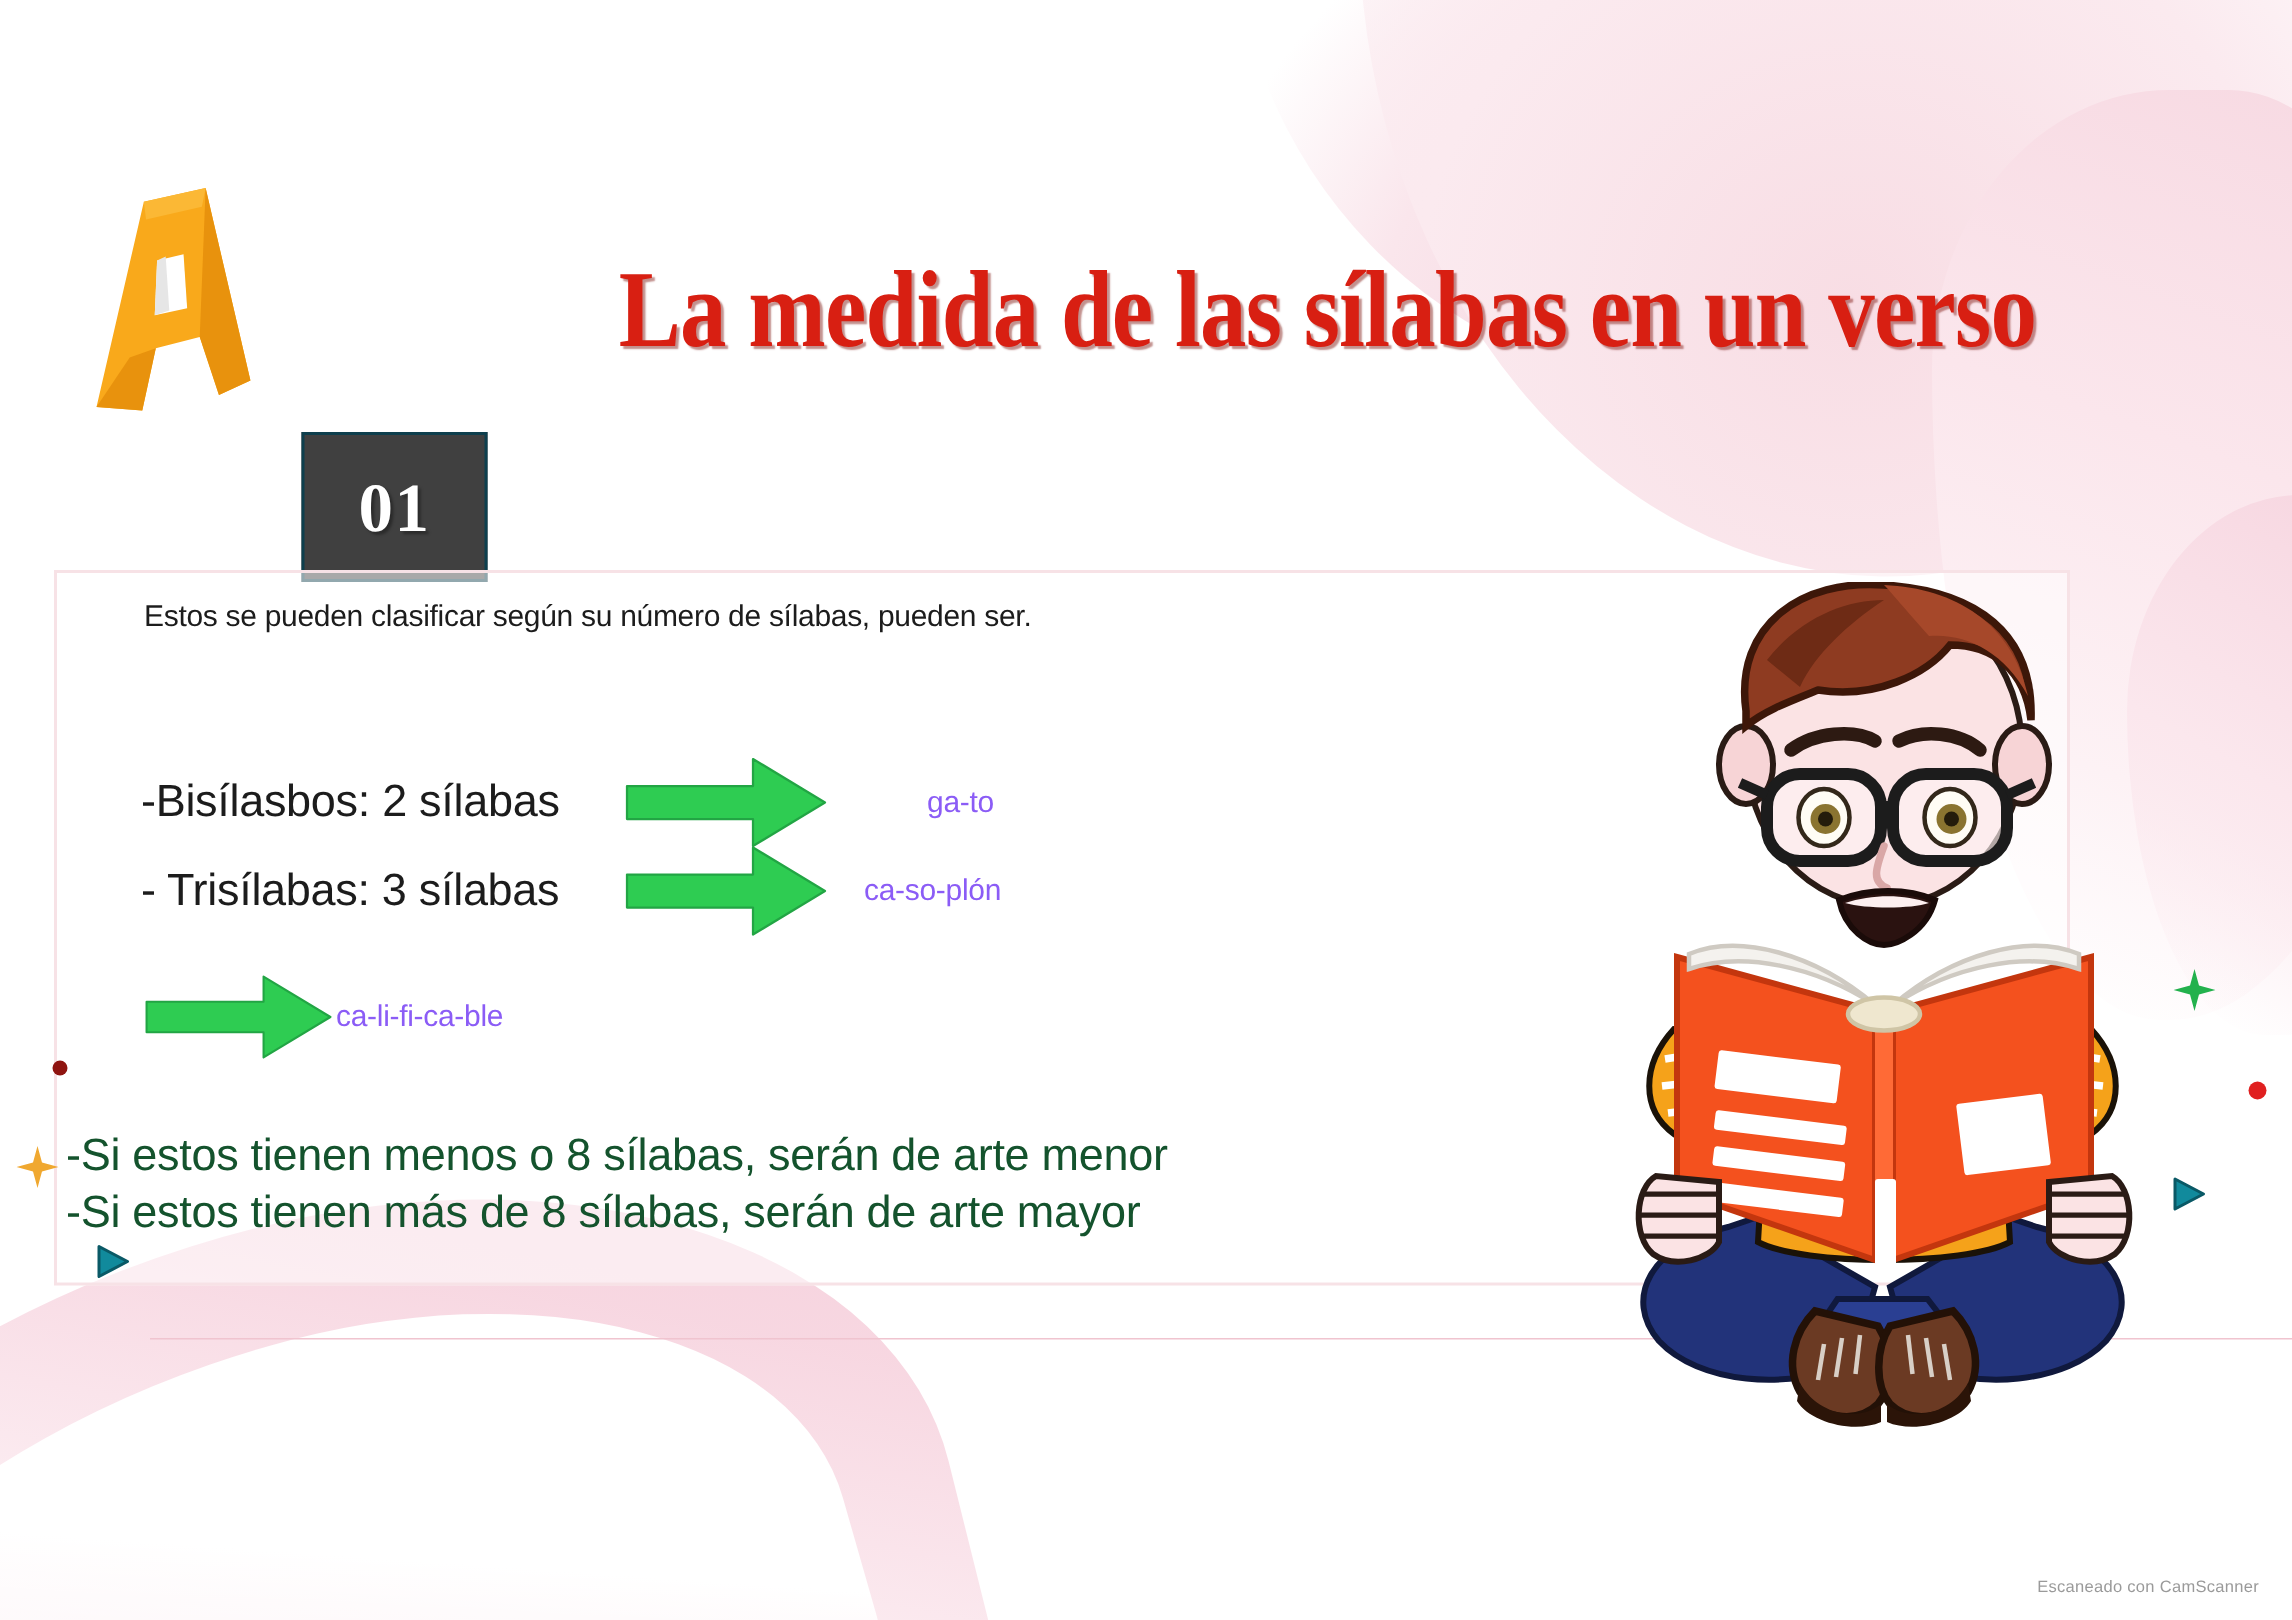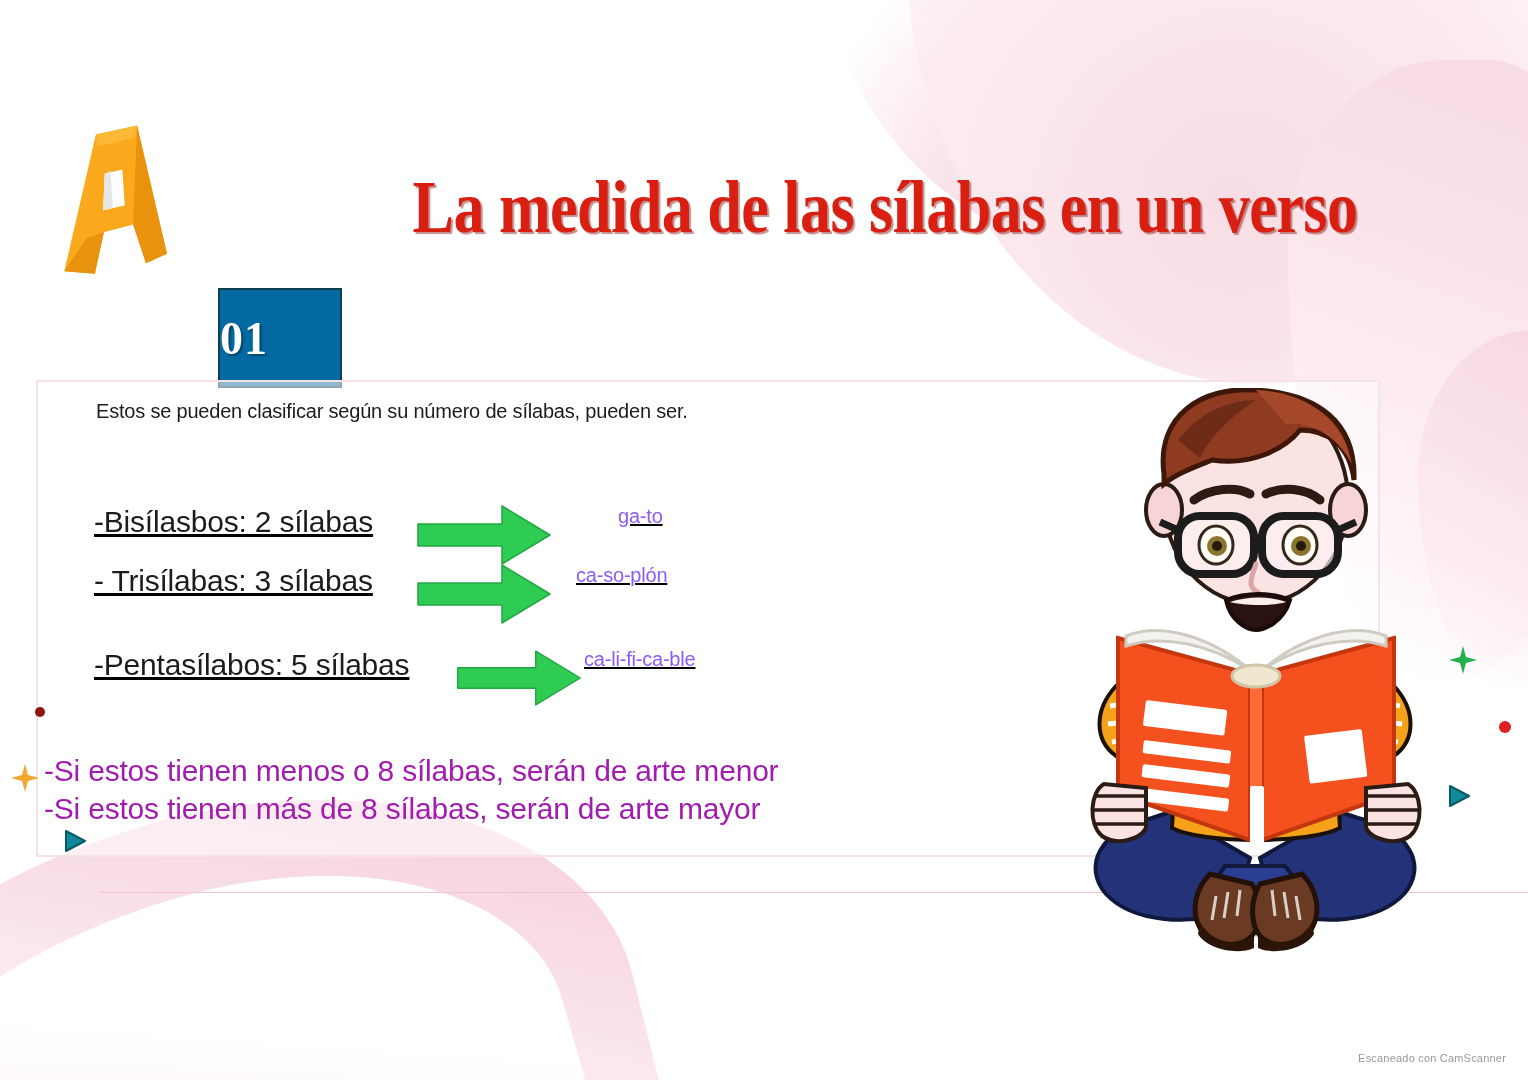--- a/index.html
+++ b/index.html
@@ -94,28 +94,29 @@
   }
   #logo-a {
     position: absolute;
     left: 42px;
     top: 5px;
     width: 140px;
     height: 170px;
   }
   #number-badge {
     position: absolute;
-    left: 218px;
+    left: 201px;
     top: 178px;
     width: 120px;
     height: 96px;
-    background: #0369a1;
+    background: #404040;
     border: 2px solid #0e3f4d;
     display: flex;
     align-items: center;
+    justify-content: center;
   }
   #number-badge-text {
     font-family: "Liberation Serif", serif;
     font-weight: bold;
     font-size: 46px;
     color: #ffffff;
     letter-spacing: 1px;
     text-shadow: 2px 2px 2px rgba(0,0,0,0.35);
   }
   #title {
@@ -154,21 +155,21 @@
     font-size: 20px;
     line-height: 1.33;
     color: #1c1c1c;
     letter-spacing: -0.2px;
   }
 
   .row {
     position: absolute;
     height: 60px;
     display: flex;
-    text-decoration: underline;
+    align-items: center;
   }
   .row-label {
     font-size: 30px;
     color: #1c1c1c;
     white-space: nowrap;
     letter-spacing: -0.2px;
   }
   .row-example {
     font-size: 20px;
     color: #8b5cf6;
@@ -193,21 +194,21 @@
   #row-3 .row-label { width: 360px; }
   #row-3 .arrow-wrap { width: 130px; display: flex; align-items: center; }
   #row-3 .row-example { margin-left: 0; }
 
   #notes {
     position: absolute;
     left: 44px;
     top: 752px;
     font-size: 30px;
     line-height: 1.28;
-    color: #a21caf;
+    color: #14532d;
     letter-spacing: -0.2px;
   }
 
   
   #illustration {
     position: absolute;
     left: 1060px;
     top: 388px;
     width: 390px;
     height: 570px;
@@ -286,21 +287,20 @@
     <span class="row-label">- Trisílabas: 3 sílabas</span>
     <span class="arrow-wrap">
       <svg class="arrow" viewBox="0 0 140 66" width="140" height="66">
         <path d="M4 22 L88 22 L88 4 L136 33 L88 62 L88 44 L4 44 Z" fill="#2ecc52" stroke="#22a544" stroke-width="1.5" stroke-linejoin="round"></path>
       </svg>
     </span>
     <span class="row-example">ca-so-plón</span>
   </div>
 
   <div class="row" id="row-3">
-    <span class="row-label">-Pentasílabos: 5 sílabas</span>
     <span class="arrow-wrap">
       <svg class="arrow" viewBox="0 0 140 66" width="140" height="66">
         <path d="M4 22 L88 22 L88 4 L136 33 L88 62 L88 44 L4 44 Z" fill="#2ecc52" stroke="#22a544" stroke-width="1.5" stroke-linejoin="round"></path>
       </svg>
     </span>
     <span class="row-example">ca-li-fi-ca-ble</span>
   </div>
 
   <div id="notes">
     <div>-Si estos tienen menos o 8 sílabas, serán de arte menor</div>

